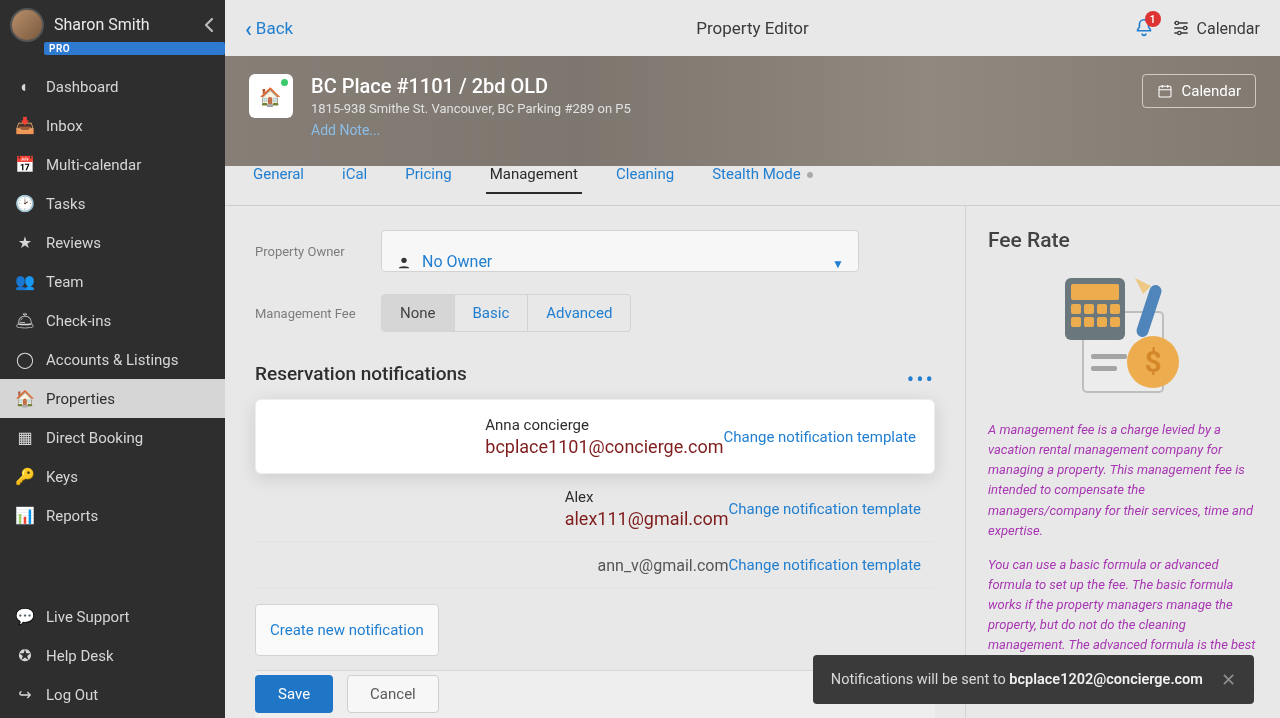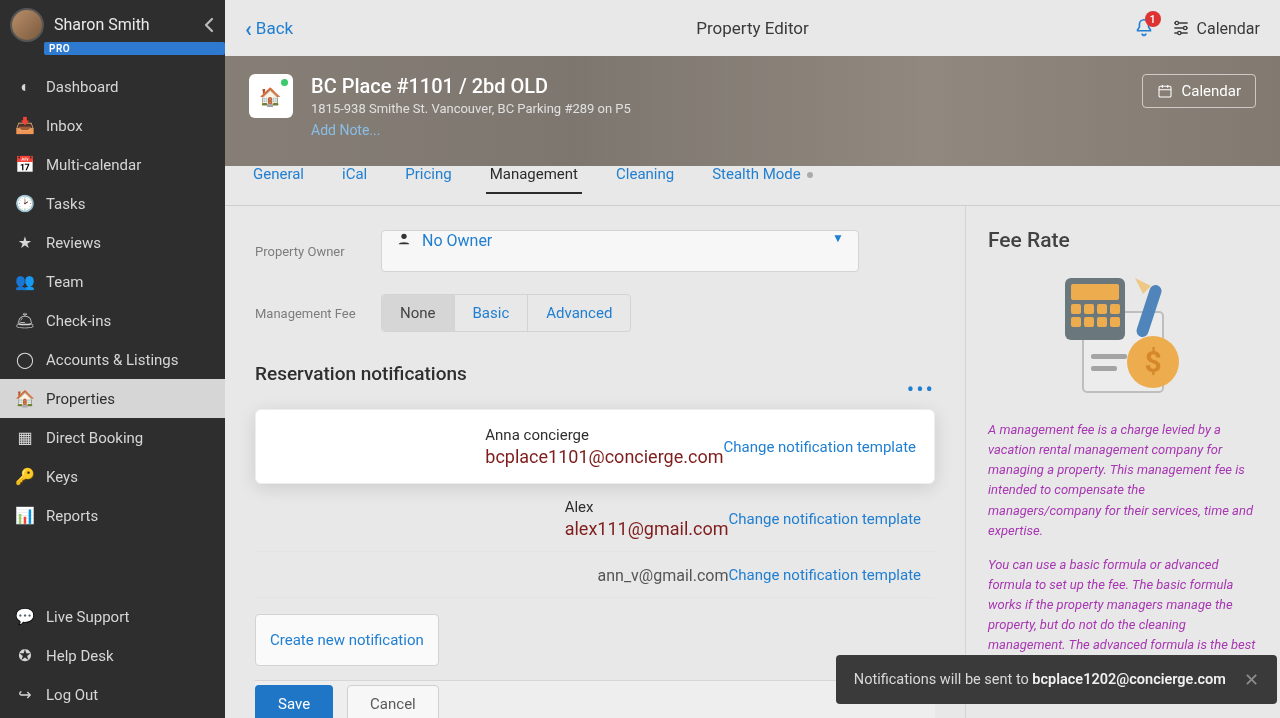--- a/index.html
+++ b/index.html
@@ -39,49 +39,49 @@
   .tabs { display:flex; gap:38px; padding:12px 28px; background:#eee; border-bottom:1px solid #cfcfcf; height:40px; align-items:flex-end;}
   .tab { font-size:15px; color:#217fd1; padding-bottom:10px; cursor:pointer; position:relative;}
   .tab.active { color:#2b2b2b; }
   .tab.active::after { content:""; position:absolute; left:-4px; right:-4px; bottom:-1px; height:2px; background:#2b2b2b;}
   .stealth-dot { width:6px; height:6px; border-radius:50%; background:#aaa; display:inline-block; margin-left:6px; vertical-align:middle;}
   
   .body-row { display:flex; flex:1; min-height:0;}
   .content { flex:1; padding:24px 30px 0 30px; overflow:hidden; position:relative;}
   .form-row { display:flex; align-items:center; margin-bottom:22px;}
   .form-label { width:126px; font-size:13px; color:#7d7d7d;}
-  .owner-select { flex:0 0 478px; border:1px solid #d3d3d3; border-radius:4px; background:#f7f7f7; height:42px; display:flex; align-items:flex-start; padding:0 14px; color:#217fd1; font-size:16px; position:relative;}
+  .owner-select { flex:0 0 478px; border:1px solid #d3d3d3; border-radius:4px; background:#f7f7f7; height:42px; display:flex; align-items:flex-end; padding:0 14px; color:#217fd1; font-size:16px; position:relative;}
   .owner-select .person { color:#333; margin-right:10px; font-size:16px;}
   .owner-select .chev-d { position:absolute; right:14px; color:#217fd1; font-size:12px;}
   .seg { display:flex; border:1px solid #d3d3d3; border-radius:4px; overflow:hidden;}
   .seg .seg-btn { padding:9px 18px; font-size:15px; color:#217fd1; cursor:pointer; border-left:1px solid #d3d3d3;}
   .seg .seg-btn:first-child{ border-left:none;}
   .seg .seg-btn.active { background:#d6d6d6; color:#444;}
-  .section-header { display:flex; align-items:flex-start; margin-top:30px; margin-bottom:14px;flex-direction:column;}
+  .section-header { display:flex; align-items:flex-end; margin-top:30px; margin-bottom:14px;}
   .section-header h3 { font-size:19px; font-weight:500; color:#2e2e2e;}
   .dots-btn { margin-left:auto; color:#217fd1; font-size:22px; letter-spacing:2px; cursor:pointer; line-height:10px;}
   .notif-list { }
   .notif-item { display:flex; align-items:center; justify-content:flex-end; padding:12px 14px; border-bottom:1px solid #e3e3e3;}
   .notif-item .who .name { font-size:15px; color:#2e2e2e;}
   .notif-item .who .email { font-size:18px; color:#7f1d1d; margin-top:2px;}
   .notif-item .change { color:#217fd1; font-size:15px; cursor:pointer;}
   .notif-item.highlight { background:#fff; border:1px solid #eee; border-radius:6px; box-shadow:0 4px 18px rgba(0,0,0,0.12); padding:16px 18px; margin-bottom:2px;}
   .create-notif { margin-top:16px; border:1px solid #d3d3d3; border-radius:4px; padding:16px 14px; color:#217fd1; font-size:15px; display:inline-block; cursor:pointer; background:#fafafa;}
   .footer-bar { border-top:1px solid #d6d6d6; padding:4px 0 14px 0; margin-top:14px; display:flex; gap:14px; background:#eee;}
   .btn { border-radius:4px; padding:9px 22px; font-size:15px; cursor:pointer; border:1px solid transparent;}
   .btn.primary { background:#1f76c6; color:#fff;}
   .btn.secondary { border:1px solid #cfcfcf; color:#5a5a5a; background:#f7f7f7;}
   
   .side-panel { width:315px; border-left:1px solid #d6d6d6; padding:22px 22px; background:#eee; display:flex; flex-direction:column;}
   .side-panel h2 { font-size:21px; font-weight:500; color:#2b2b2b; margin-bottom:18px;}
   .illus { align-self:center; margin-bottom:20px;}
   .side-panel p { font-size:13px; color:#a21caf; font-style:italic; line-height:1.55; margin-bottom:14px;}
   .learn-row { margin-top:auto; display:flex; align-items:center; justify-content:space-between; font-size:14.5px; padding-top:12px;}
   
-  .toast { position:absolute; right:3px; bottom:14px; background:#3a3a3a; color:#d9d9d9; padding:14px 18px; border-radius:4px; font-size:14.5px; display:flex; align-items:center; gap:18px; z-index:50;}
+  .toast { position:absolute; right:26px; bottom:14px; background:#3a3a3a; color:#d9d9d9; padding:14px 18px; border-radius:4px; font-size:14.5px; display:flex; align-items:center; gap:18px; z-index:50;}
   .toast b { color:#f0f0f0; font-weight:600;}
   .toast .close { color:#8c8c8c; cursor:pointer; font-size:18px;}
   
   .scrim { position:absolute; inset:0; background:rgba(200,200,200,0.15); pointer-events:none;}
   .hdr-scrim { position:absolute; inset:0; background:rgba(230,230,230,0.25); pointer-events:none;}
   svg { display:block;}
 </style>
 </head>
 <body>
 

